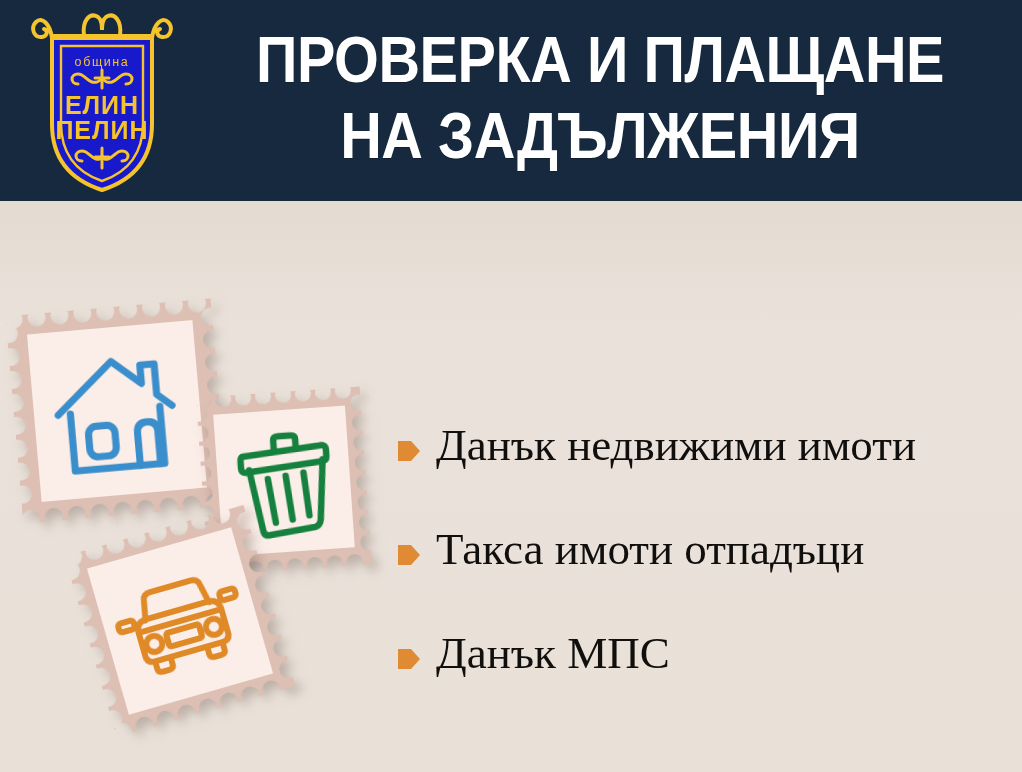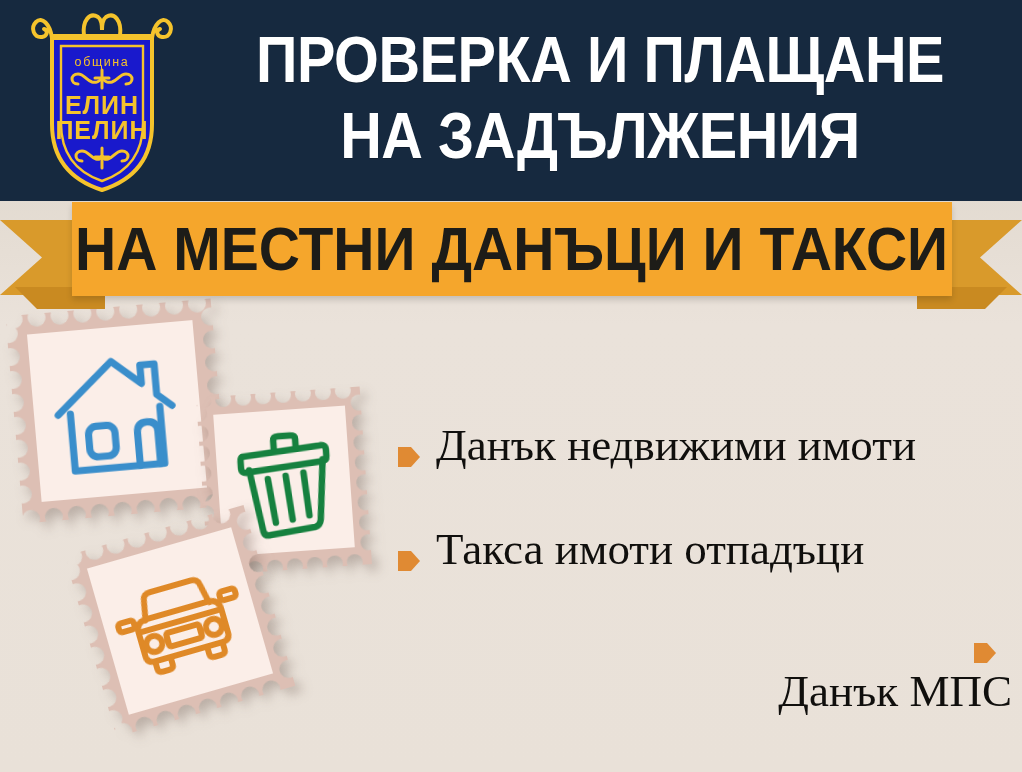--- a/index.html
+++ b/index.html
@@ -132,24 +132,24 @@
   
   .list {
     position: absolute;
     left: 398px;
     top: 420px;
     width: 614px;
     z-index: 4;
   }
   .list-item {
     display: flex;
-    align-items: flex-end;
+    align-items: center;
     margin-bottom: 54px;
   }
-  .list-item:last-child { margin-bottom: 0; flex-direction: column; }
+  .list-item:last-child { margin-bottom: 0; }
   .bullet {
     flex: 0 0 auto;
     width: 22px;
     height: 26px;
     margin-top: 12px;
     margin-right: 16px;
   }
   .bullet svg { display: block; }
   .list-label {
     color: #100f0d;
@@ -200,29 +200,20 @@
         </g>
       </svg>
     </div>
 
     <div class="header-title">
       <span class="line">ПРОВЕРКА И ПЛАЩАНЕ</span>
       <span class="line">НА ЗАДЪЛЖЕНИЯ</span>
     </div>
   </div>
 
-  <div class="ribbon">
-    <div class="ribbon-tail left"></div>
-    <div class="ribbon-tail right"></div>
-    <div class="ribbon-fold left"></div>
-    <div class="ribbon-fold right"></div>
-    <div class="ribbon-band">
-      <span class="ribbon-text">НА МЕСТНИ ДАНЪЦИ И ТАКСИ</span>
-    </div>
-  </div>
 
   <div class="stamps">
 
     <div class="stamp" style="left:12px; top:5px; transform:rotate(-5deg);">
       <svg class="stamp-svg" width="210" height="212" viewBox="0 0 210 212" aria-hidden="true">
         <defs>
           <mask id="scallop1">
             <rect x="0" y="0" width="210" height="212" fill="#fff"></rect>
             <g fill="#000">
               <circle cx="10" cy="6" r="9"></circle>

